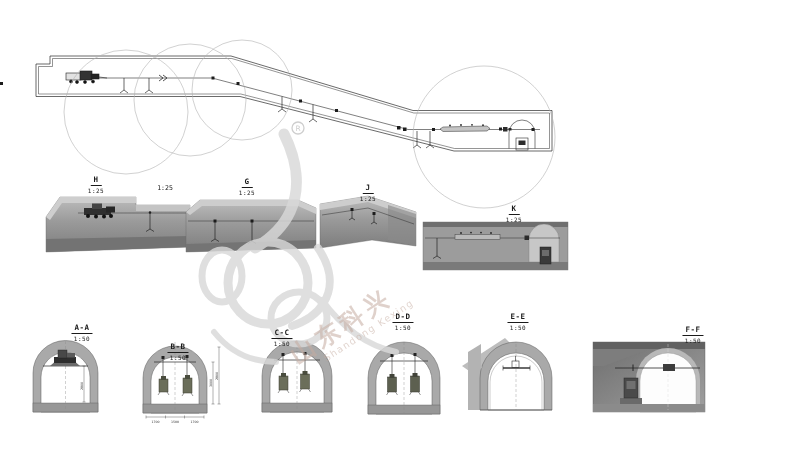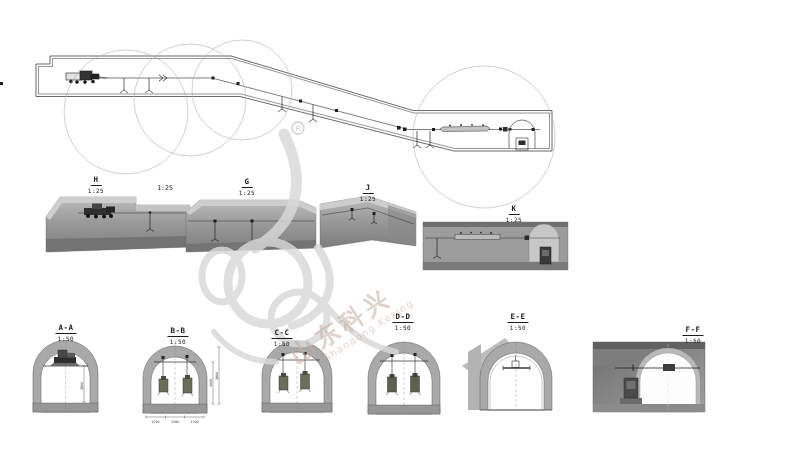--- a/index.html
+++ b/index.html
@@ -309,25 +309,25 @@
 </div>
 <div class="seclbl" style="left:368px;top:175px">
   <span class="id">J</span>
   <span class="sc">1:25</span>
 </div>
 <div class="seclbl" style="left:514px;top:196px">
   <span class="id">K</span>
   <span class="sc">1:25</span>
 </div>
 
-<div class="seclbl" style="left:66px;top:315px">
+<div class="seclbl" style="left:82px;top:315px">
   <span class="id">A-A</span>
   <span class="sc">1:50</span>
 </div>
-<div class="seclbl" style="left:178px;top:318px">
+<div class="seclbl" style="left:178px;top:334px">
   <span class="id">B-B</span>
   <span class="sc">1:50</span>
 </div>
 <div class="seclbl" style="left:282px;top:320px">
   <span class="id">C-C</span>
   <span class="sc">1:50</span>
 </div>
 <div class="seclbl" style="left:403px;top:304px">
   <span class="id">D-D</span>
   <span class="sc">1:50</span>

